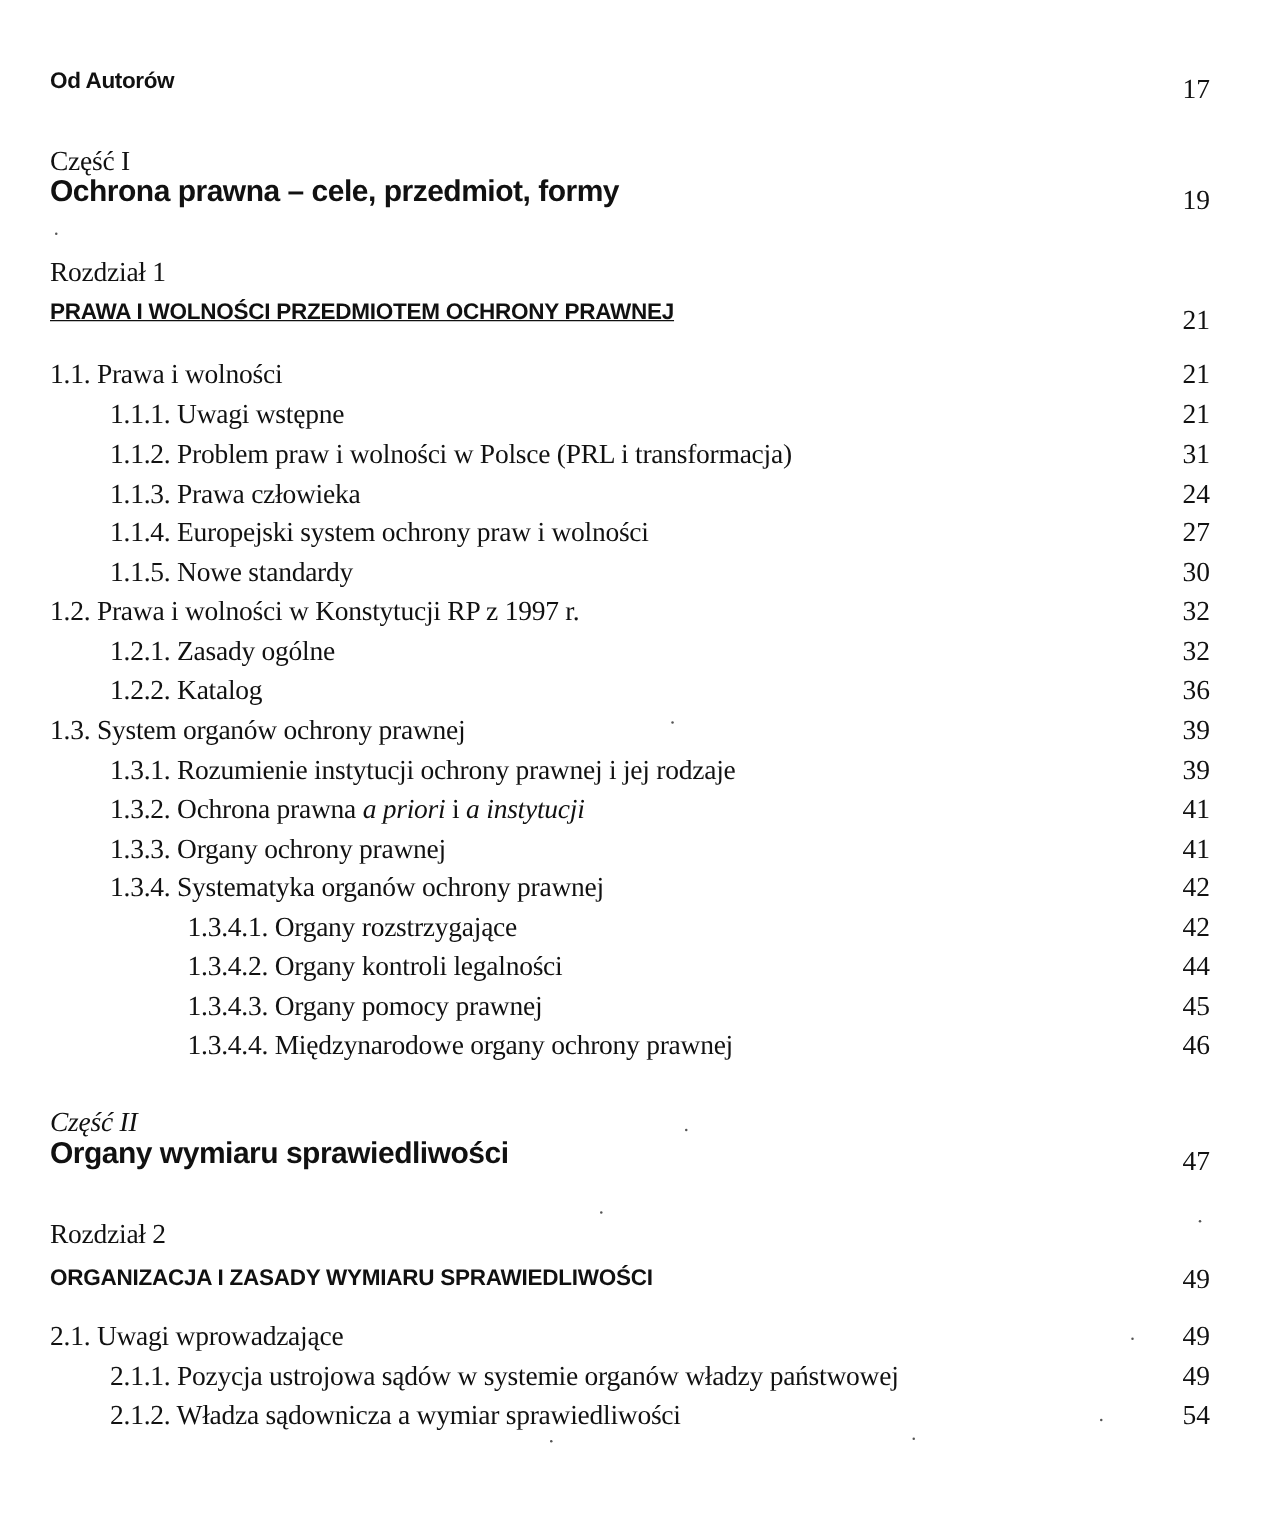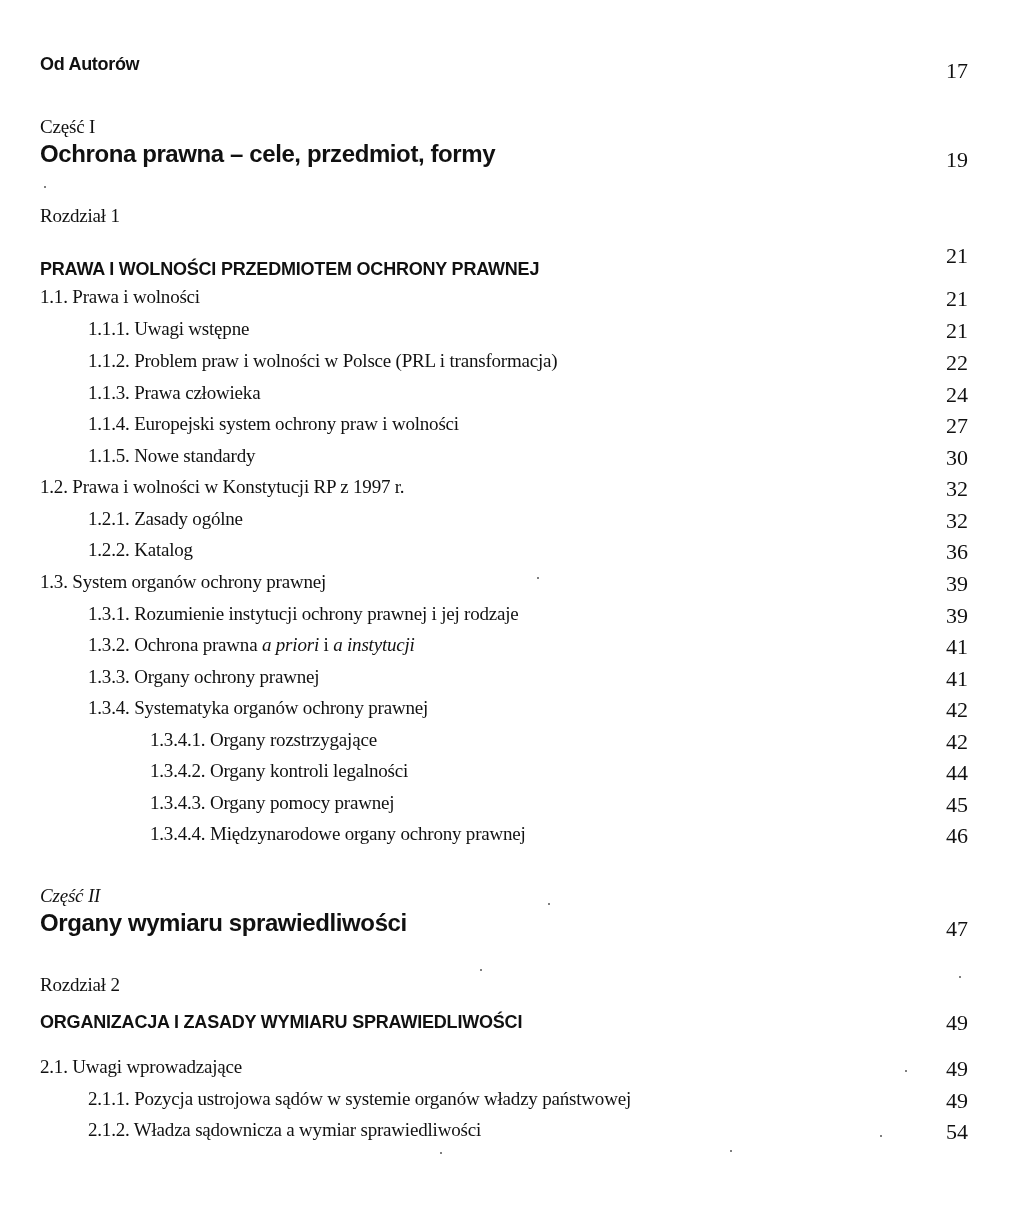--- a/index.html
+++ b/index.html
@@ -33,21 +33,21 @@
     }
     .row .pg {
       position: absolute;
       right: 46px;
       font-family: "Liberation Serif", serif;
       font-size: 22px;
       text-align: right;
     }
     .serif {
       font-family: "Liberation Serif", serif;
-      font-size: 19px;
+      font-size: 22px;
       letter-spacing: -0.2px;
     }
     .sans-bold-sm {
       font-family: "Liberation Sans", sans-serif;
       font-weight: bold;
       font-size: 18px;
       letter-spacing: -0.3px;
     }
     .sans-bold-lg {
       font-family: "Liberation Sans", sans-serif;
@@ -85,35 +85,35 @@
   </div>
 
   <div class="row" style="top:116px;">
     <span class="txt lvl0 serif" style="top:0;">Część I</span>
     <span class="txt lvl0 sans-bold-lg" style="top:24px;">Ochrona prawna – cele, przedmiot, formy</span>
     <span class="pg" style="top:31px;text-align:center;">19</span>
   </div>
 
   <div class="row" style="top:205px;">
     <span class="txt lvl0 serif" style="top:0;">Rozdział 1</span>
-    <span class="txt lvl0 caps" style="top:54px;">PRAWA I WOLNOŚCI PRZEDMIOTEM OCHRONY PRAWNEJ</span>
+    <span class="txt lvl0 caps" style="top:34px;text-decoration:underline;">PRAWA I WOLNOŚCI PRZEDMIOTEM OCHRONY PRAWNEJ</span>
     <span class="pg" style="top:38px;">21</span>
   </div>
 
   <div class="row" style="top:286px;">
     <span class="txt serif lvl1"><span>1.1.</span> <span>Prawa i wolności</span></span>
     <span class="pg">21</span>
   </div>
   <div class="row" style="top:318px;">
     <span class="txt serif lvl2"><span>1.1.1.</span> <span>Uwagi wstępne</span></span>
     <span class="pg">21</span>
   </div>
   <div class="row" style="top:350px;">
     <span class="txt serif lvl2"><span>1.1.2.</span> <span>Problem praw i wolności w Polsce (PRL i transformacja)</span></span>
-    <span class="pg">22</span>
+    <span class="pg">31</span>
   </div>
   <div class="row" style="top:382px;">
     <span class="txt serif lvl2"><span>1.1.3.</span> <span>Prawa człowieka</span></span>
     <span class="pg">24</span>
   </div>
   <div class="row" style="top:413px;">
     <span class="txt serif lvl2"><span>1.1.4.</span> <span>Europejski system ochrony praw i wolności</span></span>
     <span class="pg">27</span>
   </div>
   <div class="row" style="top:445px;">

